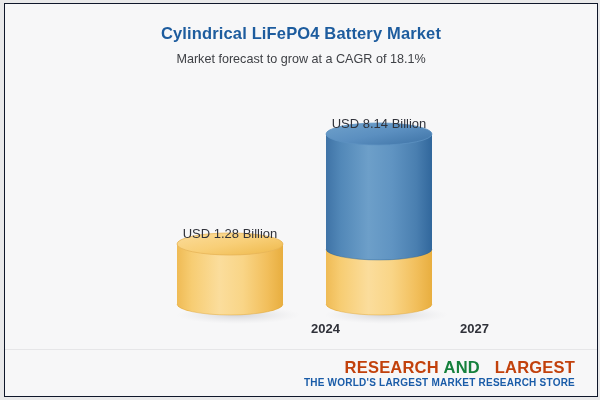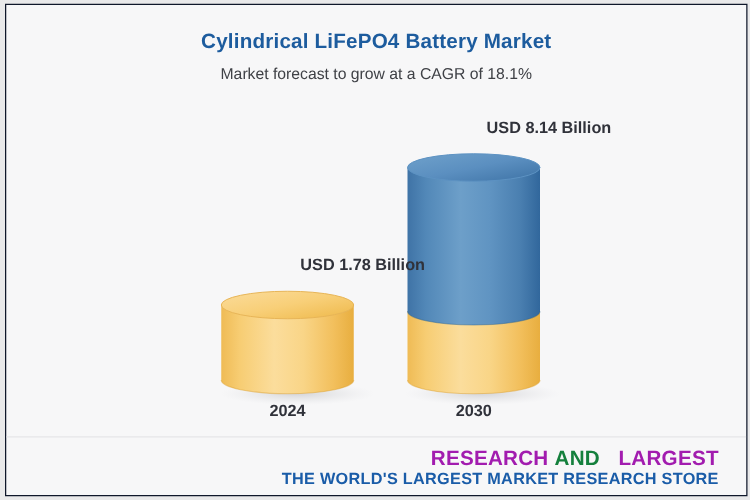--- a/index.html
+++ b/index.html
@@ -54,31 +54,32 @@
     position: absolute;
     left: 0;
     top: 0;
     width: 594px;
     height: 346px;
   }
 
   .value-label {
     position: absolute;
     width: 220px;
-    text-align: right;
+    text-align: center;
     font-size: 13px;
-    font-weight: bold;
+    font-weight: normal;
     color: #30323a;
     white-space: nowrap;
+    margin-top: 22px;
   }
 
   .cat-label {
     position: absolute;
     width: 220px;
-    text-align: center;
+    text-align: right;
     font-size: 13px;
     font-weight: bold;
     color: #30323a;
   }
 
   
   #footer-rule {
     position: absolute;
     left: 0;
     top: 345px;
@@ -107,24 +108,24 @@
     top: 8px;
     text-align: right;
   }
   #logo-wordmark {
     font-size: 16.5px;
     font-weight: bold;
     letter-spacing: 0.2px;
     line-height: 19px;
     white-space: nowrap;
   }
-  .logo-blue { color: #a21caf; padding-left: 10px; }
+  .logo-blue { color: #c2410c; padding-left: 10px; }
   .logo-gold { color: #15803d; }
   #logo-tagline {
-    font-size: 13px;
+    font-size: 10px;
     font-weight: bold;
     color: #1a5ca8;
     letter-spacing: 0.23px;
     line-height: 11px;
     white-space: nowrap;
   }
 </style>
 </head>
 <body>
 
@@ -194,25 +195,25 @@
         <path d="M321,300 A53,11 0 0 0 427,300" fill="none" stroke="#e0a331" stroke-width="0.9" opacity="0.5"></path>
 
         <path d="M321,130 L321,245 A53,11 0 0 0 427,245 L427,130 Z" fill="url(#gBlueBody)"></path>
 
         <path d="M321,245 A53,11 0 0 0 427,245" fill="none" stroke="#2f638f" stroke-width="0.9" opacity="0.45"></path>
 
         <ellipse cx="374" cy="130" rx="53" ry="11" fill="url(#gBlueCap)" stroke="#5d92c2" stroke-width="0.8"></ellipse>
       </g>
     </svg>
 
-    <div class="value-label" style="left:115px; top:200px;">USD 1.78 Billion</div>
+    <div class="value-label" style="left:115px; top:200px;">USD 1.28 Billion</div>
     <div class="value-label" style="left:264px; top:90px;">USD 8.14 Billion</div>
 
     <div class="cat-label" style="left:115px; top:317px;">2024</div>
-    <div class="cat-label" style="left:264px; top:317px;">2030</div>
+    <div class="cat-label" style="left:264px; top:317px;">2027</div>
 
   </div>
 
   <div id="footer-rule"></div>
 
   <div id="footer">
 
     <div id="logo">
       <div id="logo-wordmark">
         <span class="logo-blue">RESEARCH</span><span>&nbsp;</span><span class="logo-gold">AND</span><span>&nbsp;</span><span class="logo-blue">LARGEST</span>

